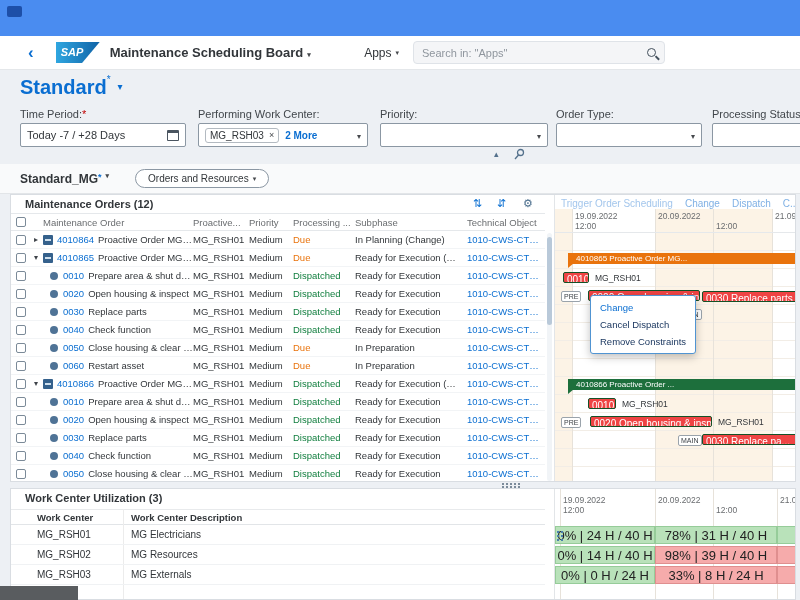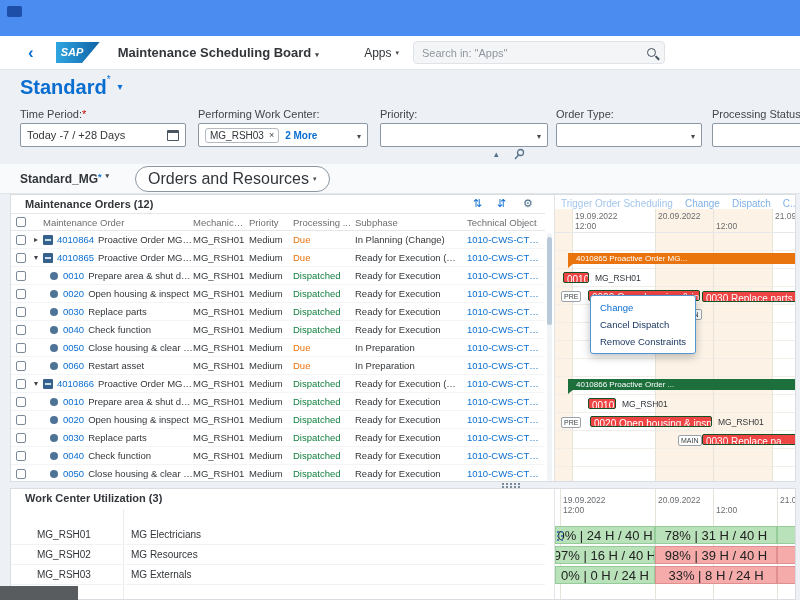--- a/index.html
+++ b/index.html
@@ -6,21 +6,21 @@
 html,body{width:800px;height:600px}
 body{position:relative;overflow:hidden;font-family:"Liberation Sans",sans-serif;background:#edf0f4;color:#32363a}
 .abs{position:absolute}
 
 .topbar{left:0;top:0;width:800px;height:36px;background:#4a8cf0}
 .winctl{left:7px;top:6px;width:15px;height:11px;background:#1d4fa8;border-radius:2px}
 
 .shell{left:0;top:36px;width:800px;height:34px;background:#fff;border-bottom:1px solid #e4e7ea;display:flex;align-items:center}
 .back{margin-left:28px;color:#0a6ed1;font-size:17px;line-height:1;font-weight:bold}
 .saplogo{margin-left:22px;width:44px;height:21px;background:linear-gradient(90deg,#2fa6e0,#0f62a6);clip-path:polygon(0 0,100% 0,60% 100%,0 100%);color:#fff;font-weight:bold;font-style:italic;font-size:11px;padding:4px 0 0 5px}
-.apptitle{margin-left:18px;font-size:13px;font-weight:700}
+.apptitle{margin-left:10px;font-size:13px;font-weight:700}
 .car::after{content:"▾";font-size:7px;color:#46494d;margin-left:4px}
 .appsbtn{margin-left:auto;font-size:12px;display:flex;align-items:center}
 .search{margin:0 135px 0 14px;width:252px;height:23px;background:#f4f5f7;border:1px solid #dfe3e8;border-radius:4px;display:flex;align-items:center;padding:0 8px}
 .search .ph{font-size:11px;color:#8f969e}
 .mag{margin-left:auto;width:9px;height:9px;border:1.5px solid #43505c;border-radius:50%;position:relative}
 .mag::after{content:"";position:absolute;left:7px;top:8px;width:5px;height:1.5px;background:#43505c;transform:rotate(45deg)}
 
 .varrow{left:20px;top:76px;display:flex;align-items:flex-start}
 .vtitle{font-size:20px;font-weight:700;color:#0a6ed1}
 .vsup{font-size:10px;color:#0a6ed1;margin-top:-2px}
@@ -34,21 +34,21 @@
 .fcar::after{content:"▾";font-size:8px;color:#46494d}
 .calic{width:12px;height:11px;border:1px solid #4a5560;border-top:3px solid #4a5560;border-radius:1px;margin-left:auto}
 .token{border:1px solid #b3bac1;border-radius:3px;padding:1px 4px;font-size:10px;display:flex;align-items:center;background:#fff}
 .tokx{margin-left:5px;font-size:9px;color:#46494d}
 .morelink{color:#0a6ed1;font-weight:700;font-size:10px;margin-left:6px}
 .collapse{left:494px;top:148px;display:flex;gap:14px;color:#54718c;align-items:center;font-size:9px}
 
 .subbar{left:0;top:164px;width:800px;height:30px;background:#f9fafb;border-bottom:1px solid #e2e5e8;display:flex;align-items:center}
 .sbtitle{margin-left:20px;font-size:12px;font-weight:700;display:flex;align-items:flex-start}
 .sbsup{font-size:9px;color:#0a6ed1}
-.pill{margin-left:26px;border:1px solid #8b97a3;border-radius:14px;padding:3px 12px;font-size:16px;background:#fff;display:flex;align-items:center}
+.pill{margin-left:26px;border:1px solid #8b97a3;border-radius:14px;padding:3px 12px;font-size:10px;background:#fff;display:flex;align-items:center}
 
 .card{position:absolute;background:#fff;border:1px solid #d9dde2;overflow:hidden}
 #mcard{left:10px;top:194px;width:786px;height:288px}
 #ucard{left:10px;top:488px;width:786px;height:112px}
 .ctitle{position:absolute;left:14px;top:3px;font-size:11px;font-weight:700}
 .hic{position:absolute;top:2px;font-size:11px;color:#0a6ed1}
 
 .thead{position:absolute;left:0;top:18px;width:534px;height:18px;border-top:1px solid #e5e8eb;border-bottom:1px solid #e5e8eb;display:flex;align-items:center;font-size:9.5px;color:#6a6d70;font-weight:400}
 .trow{position:absolute;left:0;width:534px;height:18px;display:flex;align-items:center;font-size:9.5px;border-bottom:1px solid #f2f4f6;background:#fff}
 .w-cb{width:18px;display:flex;flex:none}
@@ -187,21 +187,21 @@
   <span class="hic" style="left:462px">⇅</span>
   <span class="hic" style="left:486px">⇵</span>
   <span class="hic" style="left:512px;color:#4a6d8c">⚙</span>
 
   <div class="thead">
     <span class="w-cb">
         <span class="cb"></span>
       </span>
     <span class="w-exp"></span>
     <span class="cell w-main">Maintenance Order</span>
-    <span class="cell w-wc">Mechanics...</span>
+    <span class="cell w-wc">Proactive...</span>
     <span class="cell w-pri">Priority</span>
     <span class="cell w-st">Processing ...</span>
     <span class="cell w-sub">Subphase</span>
     <span class="cell w-obj">Technical Object</span>
   </div>
 
   <div class="trow" style="top:36px">
     <span class="w-cb">
         <span class="cb"></span>
       </span>
@@ -481,20 +481,24 @@
       <div class="mi">Cancel Dispatch</div>
       <div class="mi">Remove Constraints</div>
     </div>
   </div>
 </div>
 
 <div class="abs hgrip"></div>
 
 <div class="card" id="ucard">
   <span class="ctitle">Work Center Utilization (3)</span>
+  <div class="uthead">
+    <span class="uth1">Work Center</span>
+    <span class="uth2">Work Center Description</span>
+  </div>
   <div class="vline"></div>
 
   <div class="urow" style="top:36px">
     <span class="uwc">MG_RSH01</span>
     <span class="udesc">MG Electricians</span>
   </div>
   <div class="urow" style="top:56px">
     <span class="uwc">MG_RSH02</span>
     <span class="udesc">MG Resources</span>
   </div>
@@ -511,21 +515,21 @@
     <span class="tl" style="left:8px;top:6px">19.09.2022</span>
     <span class="tl" style="left:8px;top:16px">12:00</span>
     <span class="tl" style="left:103px;top:6px">20.09.2022</span>
     <span class="tl" style="left:161px;top:16px">12:00</span>
     <span class="tl" style="left:225px;top:6px">21.09...</span>
 
     <div class="ucell ug" style="left:0;top:37px;width:100px">0% | 24 H / 40 H</div>
     <div class="ucell ug" style="left:100px;top:37px;width:122px">78% | 31 H / 40 H</div>
     <div class="ucell ug" style="left:222px;top:37px;width:21px"></div>
 
-    <div class="ucell ug" style="left:0;top:57px;width:100px">97% | 16 H / 40 H</div>
+    <div class="ucell ug" style="left:0;top:57px;width:100px">0% | 14 H / 40 H</div>
     <div class="ucell up" style="left:100px;top:57px;width:122px">98% | 39 H / 40 H</div>
     <div class="ucell up" style="left:222px;top:57px;width:21px"></div>
 
     <div class="ucell ug" style="left:0;top:77px;width:100px">0% | 0 H / 24 H</div>
     <div class="ucell up" style="left:100px;top:77px;width:122px">33% | 8 H / 24 H</div>
     <div class="ucell up" style="left:222px;top:77px;width:21px"></div>
 
     <div class="vgrip"></div>
   </div>
 </div>

